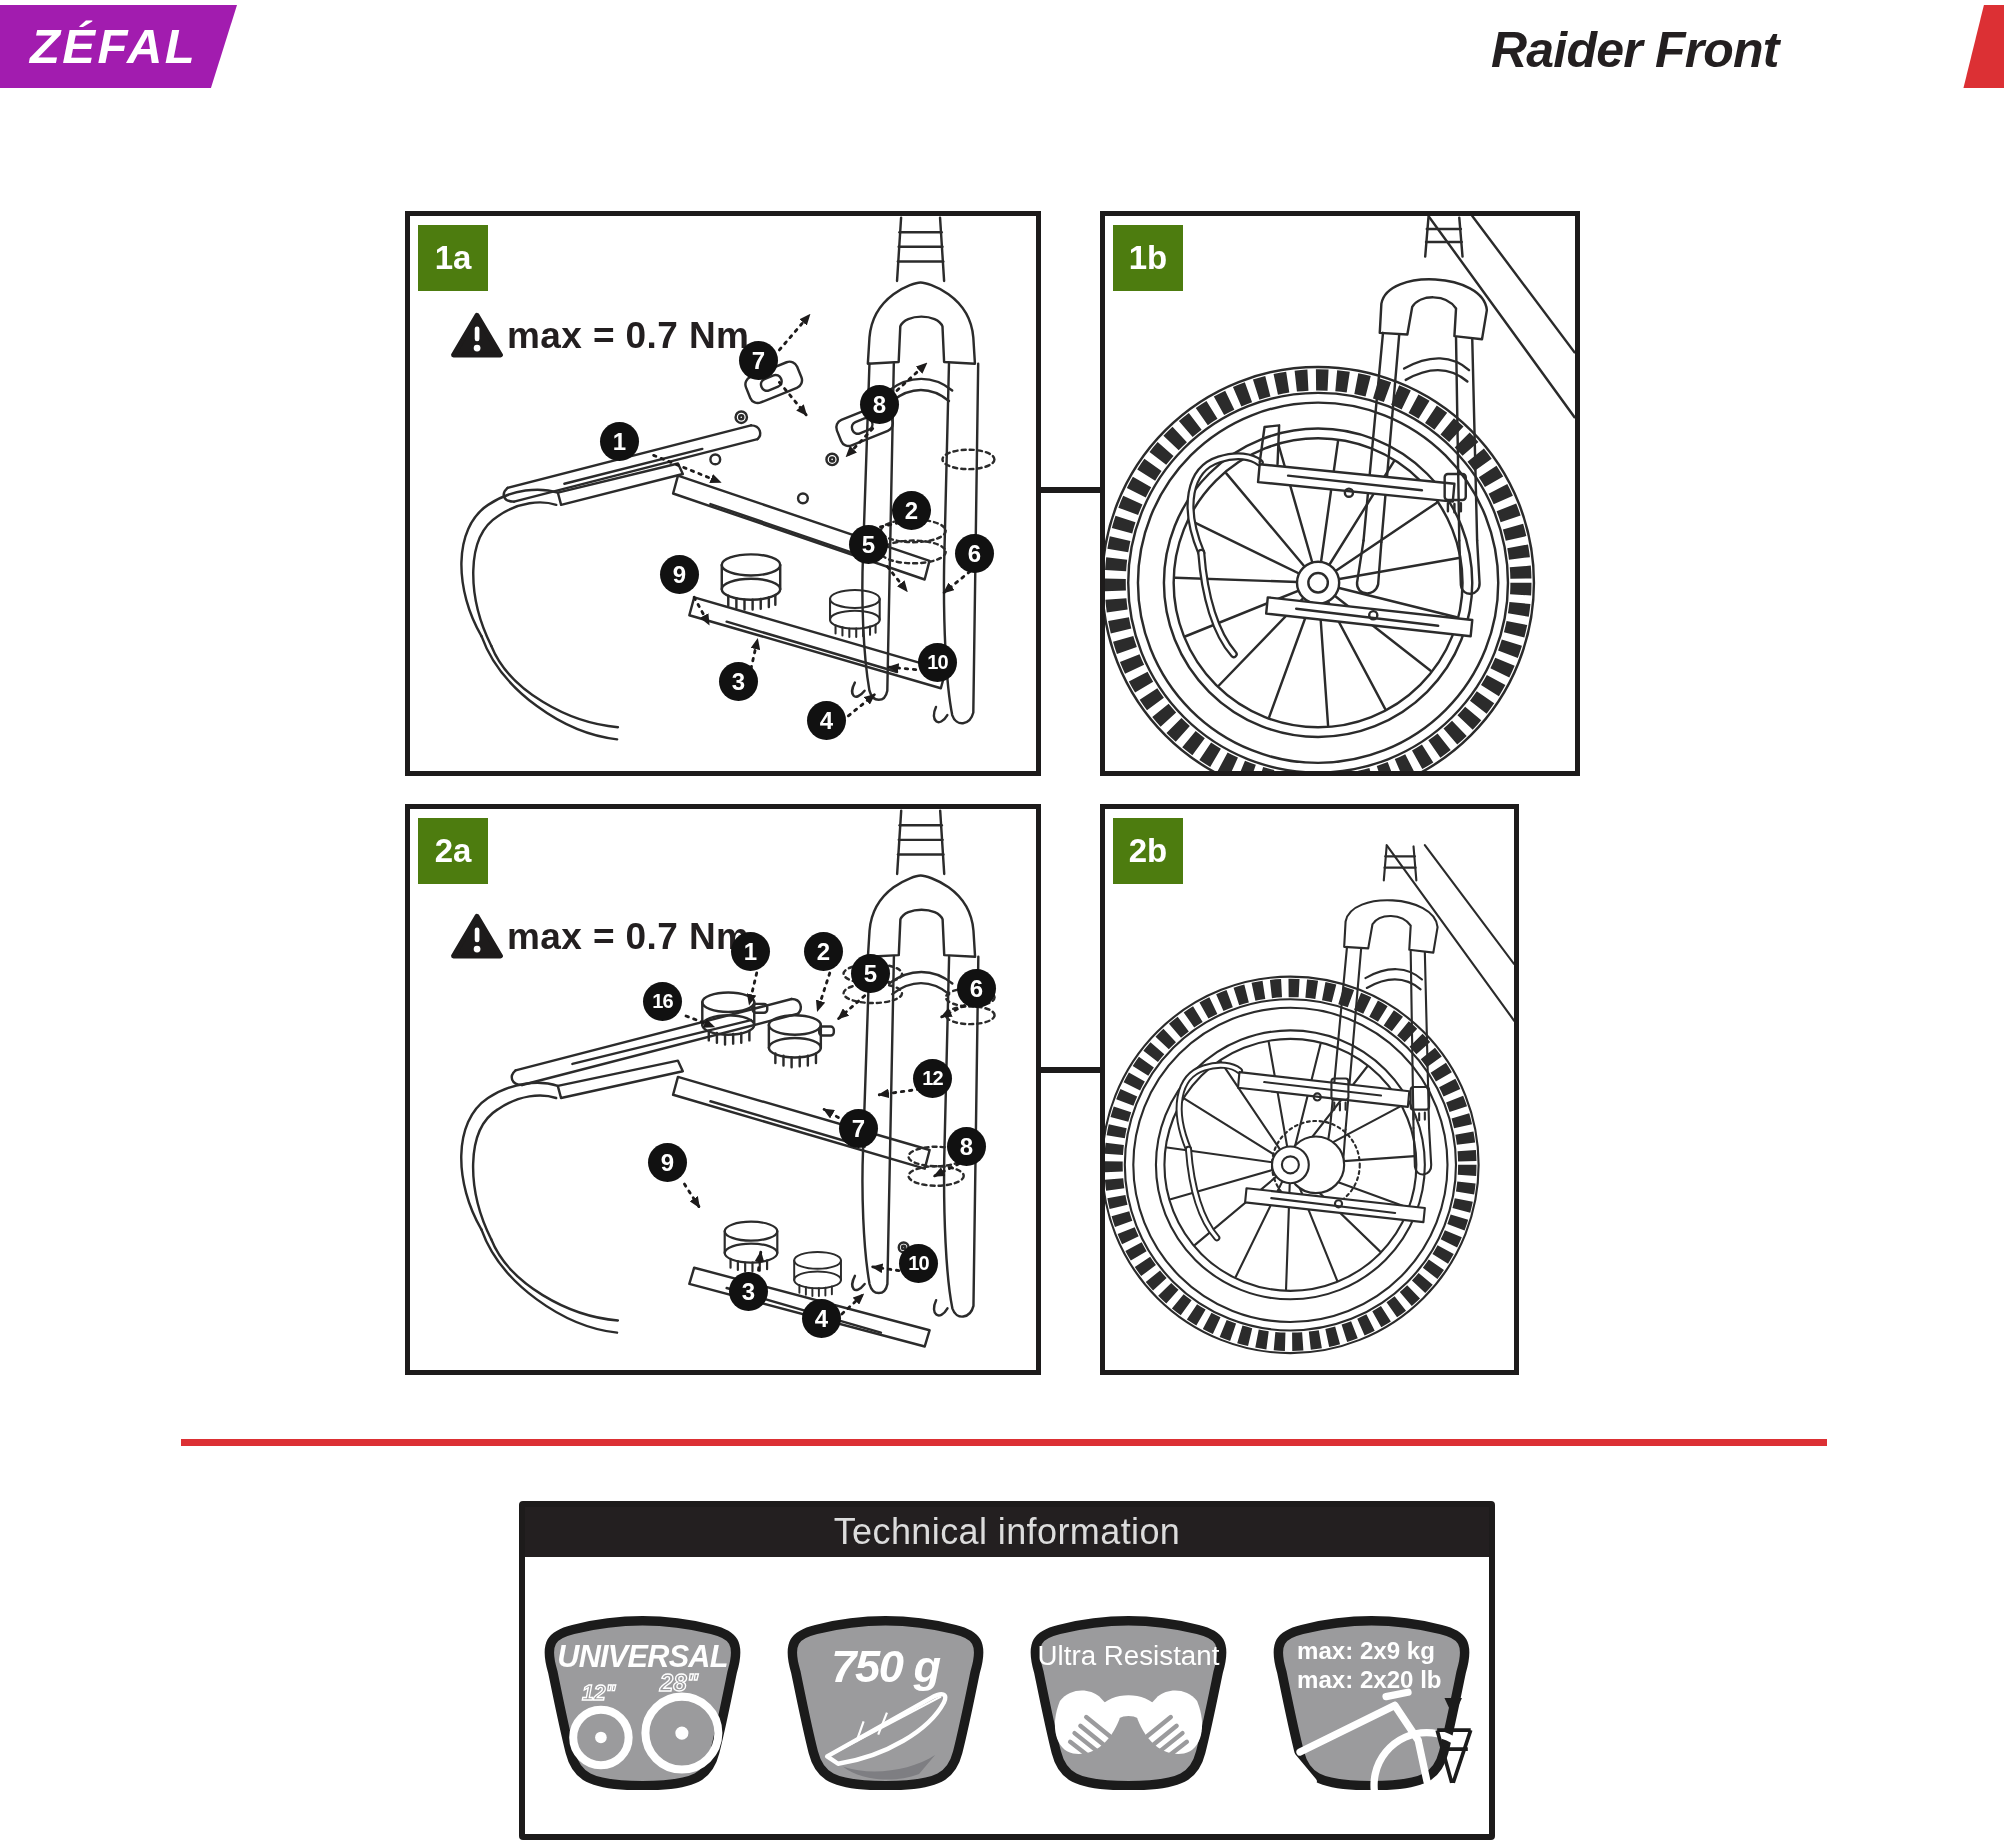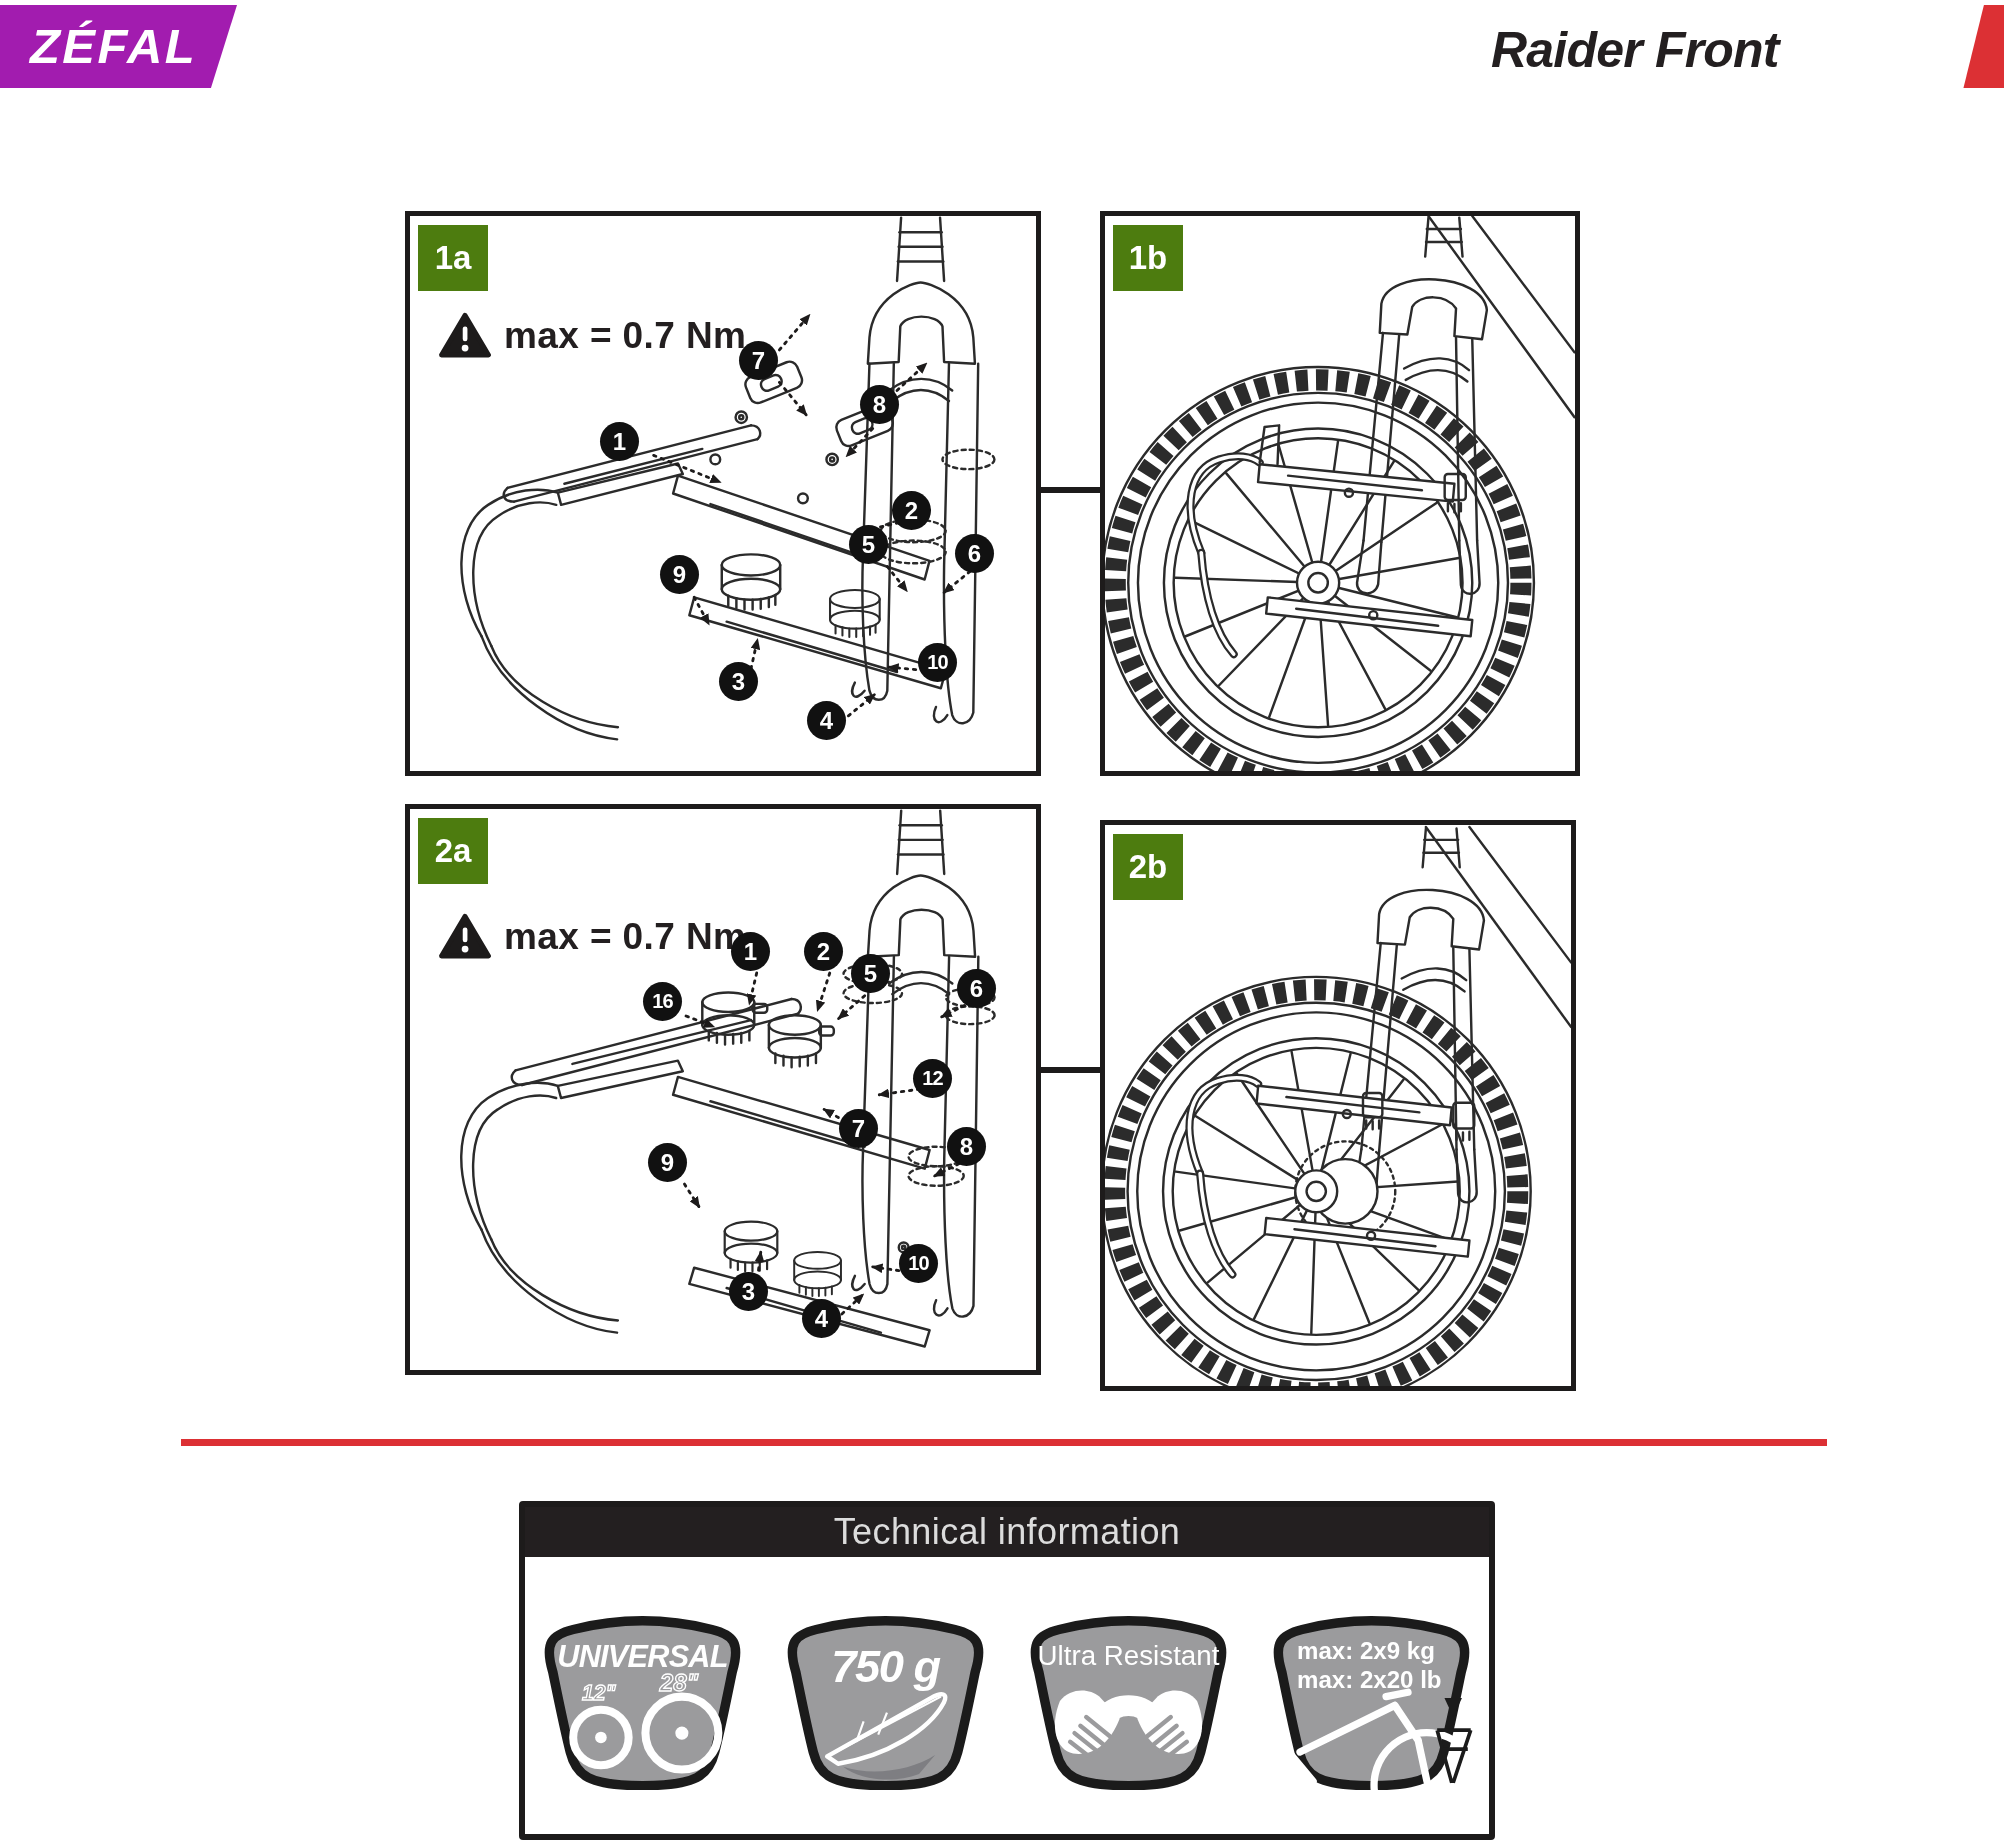--- a/index.html
+++ b/index.html
@@ -15,28 +15,28 @@
   .title{position:absolute;left:1491px;top:21px;width:454px;font-size:50px;font-weight:bold;
          font-style:italic;letter-spacing:-0.8px;color:#231f20;white-space:nowrap;}
   .corner{position:absolute;left:1943px;top:4.9px;width:62px;height:83px;background:#dc3034;
           clip-path:polygon(66% 0,100% 0,100% 100%,33% 100%);}
 
   
   .panel{position:absolute;background:#fff;border:5.7px solid #1d1b1b;box-sizing:border-box;}
   .p1a{left:405px;top:211px;width:636px;height:565px;}
   .p1b{left:1100px;top:211px;width:480px;height:565px;padding-left:12px;}
   .p2a{left:405px;top:804px;width:636px;height:571px;}
-  .p2b{left:1100px;top:804px;width:476px;height:571px;margin-top:16px;}
+  .p2b{left:1100px;top:804px;width:419px;height:571px;}
   .connector{position:absolute;background:#1d1b1b;height:5.7px;width:59px;left:1041px;}
   .c1{top:487px;} .c2{top:1067px;}
 
   .plabel{position:absolute;left:8px;top:9px;width:70px;height:66px;background:#4d7c0f;
           color:#fff;font-weight:bold;font-size:33px;display:flex;align-items:center;
           justify-content:center;z-index:3;}
-  .warning{position:absolute;left:29px;top:96px;display:flex;align-items:center;gap:13px;z-index:3;}
+  .warning{position:absolute;left:41px;top:96px;display:flex;align-items:center;gap:4px;z-index:3;}
   .p2a .warning{top:104px;}
   .wtext{font-size:37px;font-weight:bold;color:#231f20;letter-spacing:0.4px;white-space:nowrap;}
   .callout{position:absolute;width:39px;height:39px;border-radius:50%;background:#111;color:#fff;
            font-weight:bold;font-size:24px;display:flex;align-items:center;justify-content:center;
            z-index:4;}
   .callout.two{font-size:20px;letter-spacing:-0.8px;}
 
   .panel svg.draw{position:absolute;left:0;top:0;width:100%;height:100%;z-index:1;}
   .art{stroke:#2b2b2b;fill:none;stroke-width:3px;stroke-linecap:round;stroke-linejoin:round;}
   .artf{fill:#fff;}

